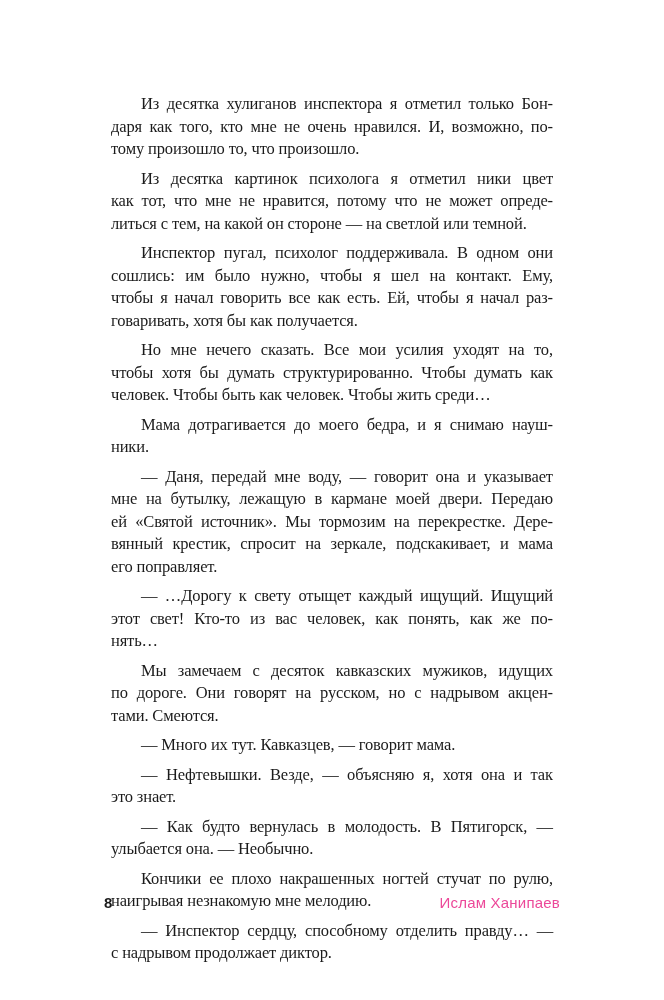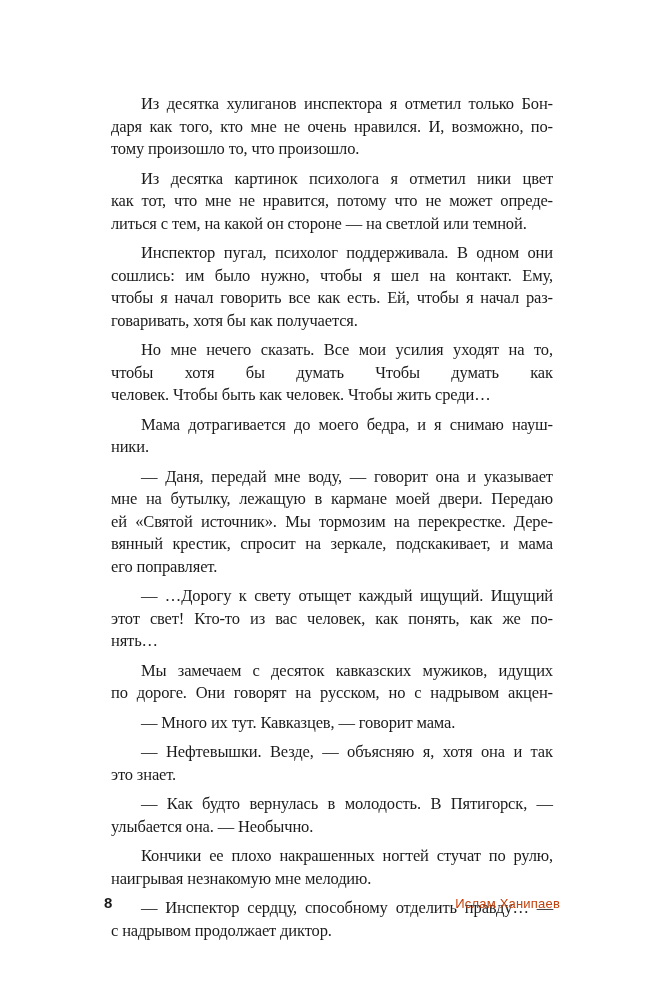--- a/index.html
+++ b/index.html
@@ -43,22 +43,22 @@
     justify-content: space-between;
     align-items: baseline;
     font-family: "Liberation Sans", "DejaVu Sans", sans-serif;
   }
   .pagenum {
     font-size: 15px;
     font-weight: bold;
     color: #1a1a1a;
   }
   .author {
-    font-size: 13px;
-    color: #c2410c;
+    font-size: 15px;
+    color: #ec4899;
     letter-spacing: 0.2px;
   }
 </style>
 </head>
 <body>
 
 <div class="page">
 
   <div class="text-block">
       <div class="paragraph">
@@ -162,20 +162,21 @@
           <span class="w">усилия</span>
           <span class="w">уходят</span>
           <span class="w">на</span>
           <span class="w">то,</span>
         </div>
         <div class="line">
           <span class="w">чтобы</span>
           <span class="w">хотя</span>
           <span class="w">бы</span>
           <span class="w">думать</span>
+          <span class="w">структурированно.</span>
           <span class="w">Чтобы</span>
           <span class="w">думать</span>
           <span class="w">как</span>
         </div>
         <div class="line last">человек. Чтобы быть как человек. Чтобы жить среди…</div>
       </div>
       <div class="paragraph">
         <div class="line first">
           <span class="w">Мама</span>
           <span class="w">дотрагивается</span>
@@ -276,20 +277,21 @@
           <span class="w">дороге.</span>
           <span class="w">Они</span>
           <span class="w">говорят</span>
           <span class="w">на</span>
           <span class="w">русском,</span>
           <span class="w">но</span>
           <span class="w">с</span>
           <span class="w">надрывом</span>
           <span class="w">акцен-</span>
         </div>
+        <div class="line last">тами. Смеются.</div>
       </div>
       <div class="paragraph">
         <div class="line first last">— Много их тут. Кавказцев, — говорит мама.</div>
       </div>
       <div class="paragraph">
         <div class="line first">
           <span class="w">—</span>
           <span class="w">Нефтевышки.</span>
           <span class="w">Везде,</span>
           <span class="w">—</span>

